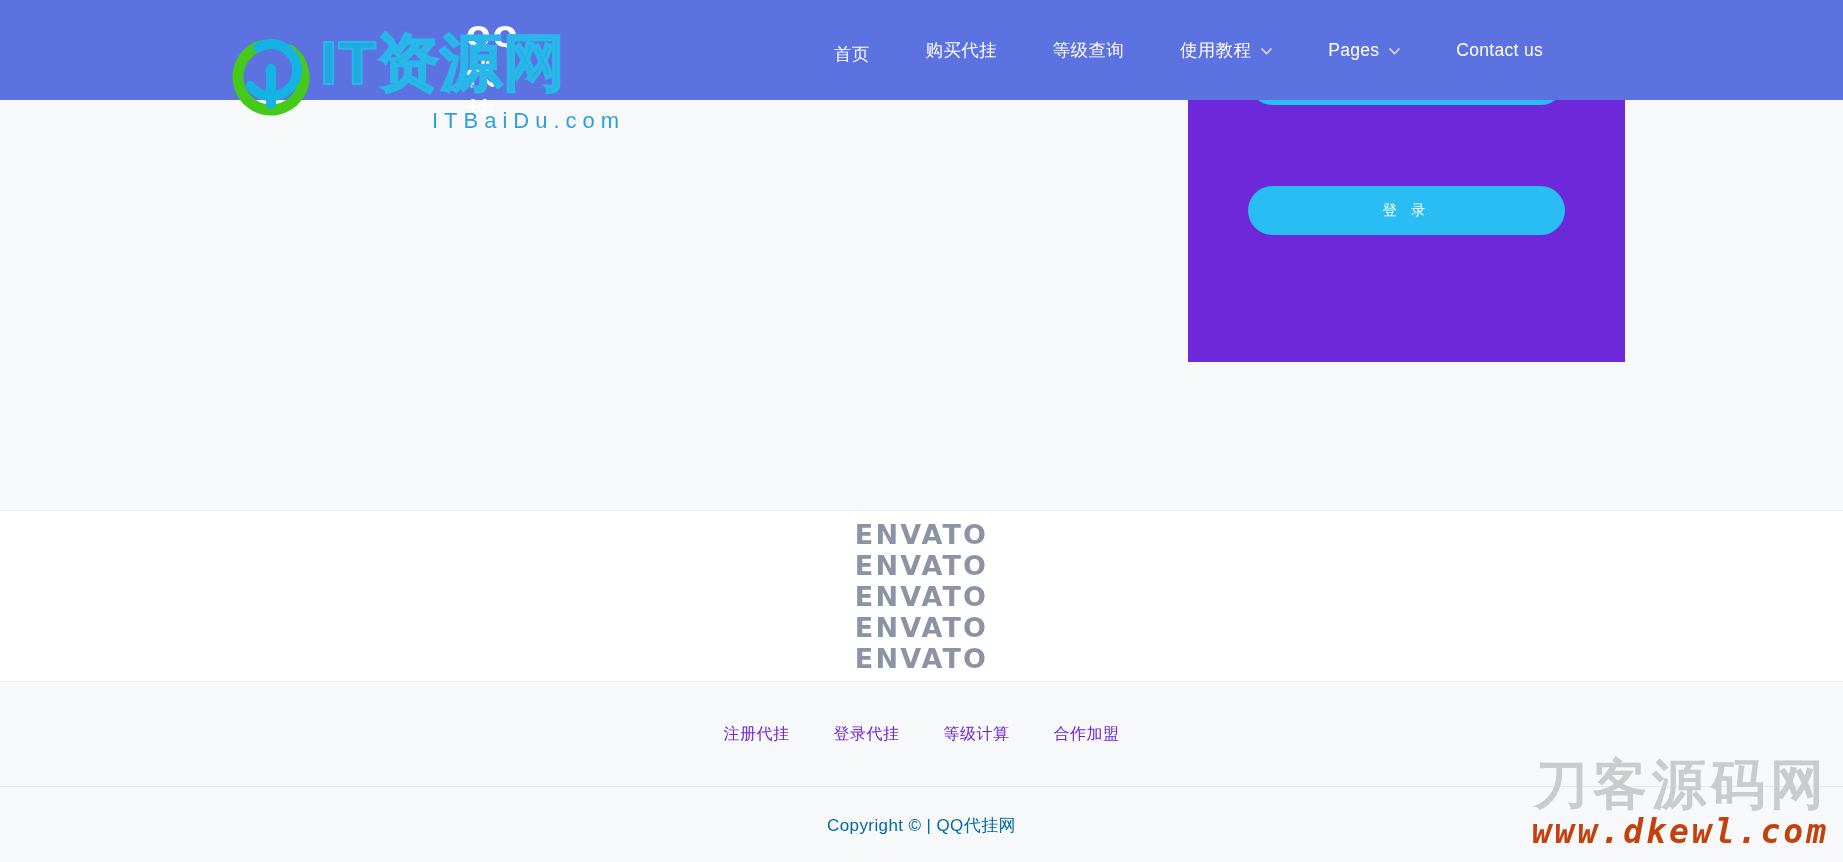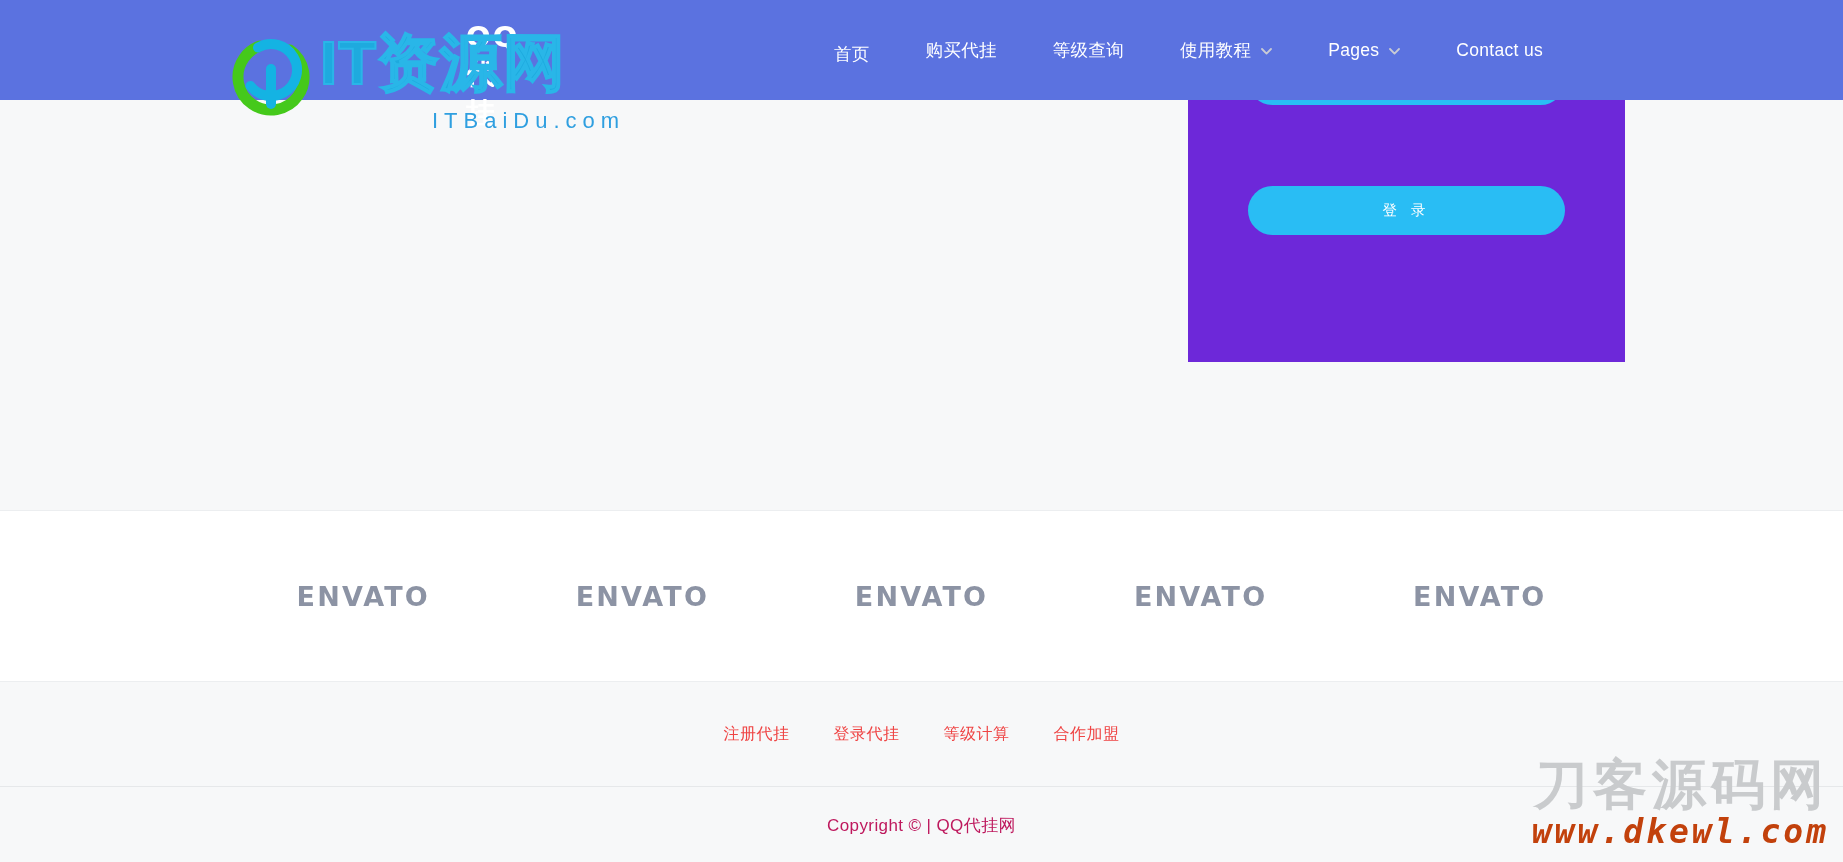--- a/index.html
+++ b/index.html
@@ -179,20 +179,21 @@
     border-bottom: 1px solid #eceef0;
     display: flex;
     align-items: center;
     justify-content: center;
   }
   .brands-inner {
     width: 1250px;
     display: flex;
     align-items: center;
     justify-content: space-between;
+    flex-direction: column;
   }
   .brand {
     font-size: 27px;
     font-weight: 700;
     letter-spacing: 2.2px;
     color: #8c93a4;
     font-family: "DejaVu Sans", sans-serif;
     cursor: pointer;
   }
 
@@ -206,39 +207,39 @@
     border-bottom: 1px solid #e6e8ea;
     display: flex;
     align-items: center;
     justify-content: center;
   }
   .footer-links {
     display: flex;
     align-items: center;
   }
   .footer-link {
-    color: #ef4444;
+    color: #6d28d9;
     font-size: 16px;
     margin: 0 22px;
     letter-spacing: 0.5px;
     cursor: pointer;
   }
 
   .footer-copy-bar {
     position: absolute;
     top: 788px; left: 0;
     width: 1843px;
     height: 74px;
     background: #f7f8f9;
     display: flex;
     align-items: center;
     justify-content: center;
   }
   .footer-copy {
-    color: #be185d;
+    color: #0369a1;
     font-size: 17px;
     letter-spacing: 0.4px;
   }
 
   
   .wm-dk {
     position: absolute;
     right: 14px;
     bottom: 12px;
     z-index: 70;

